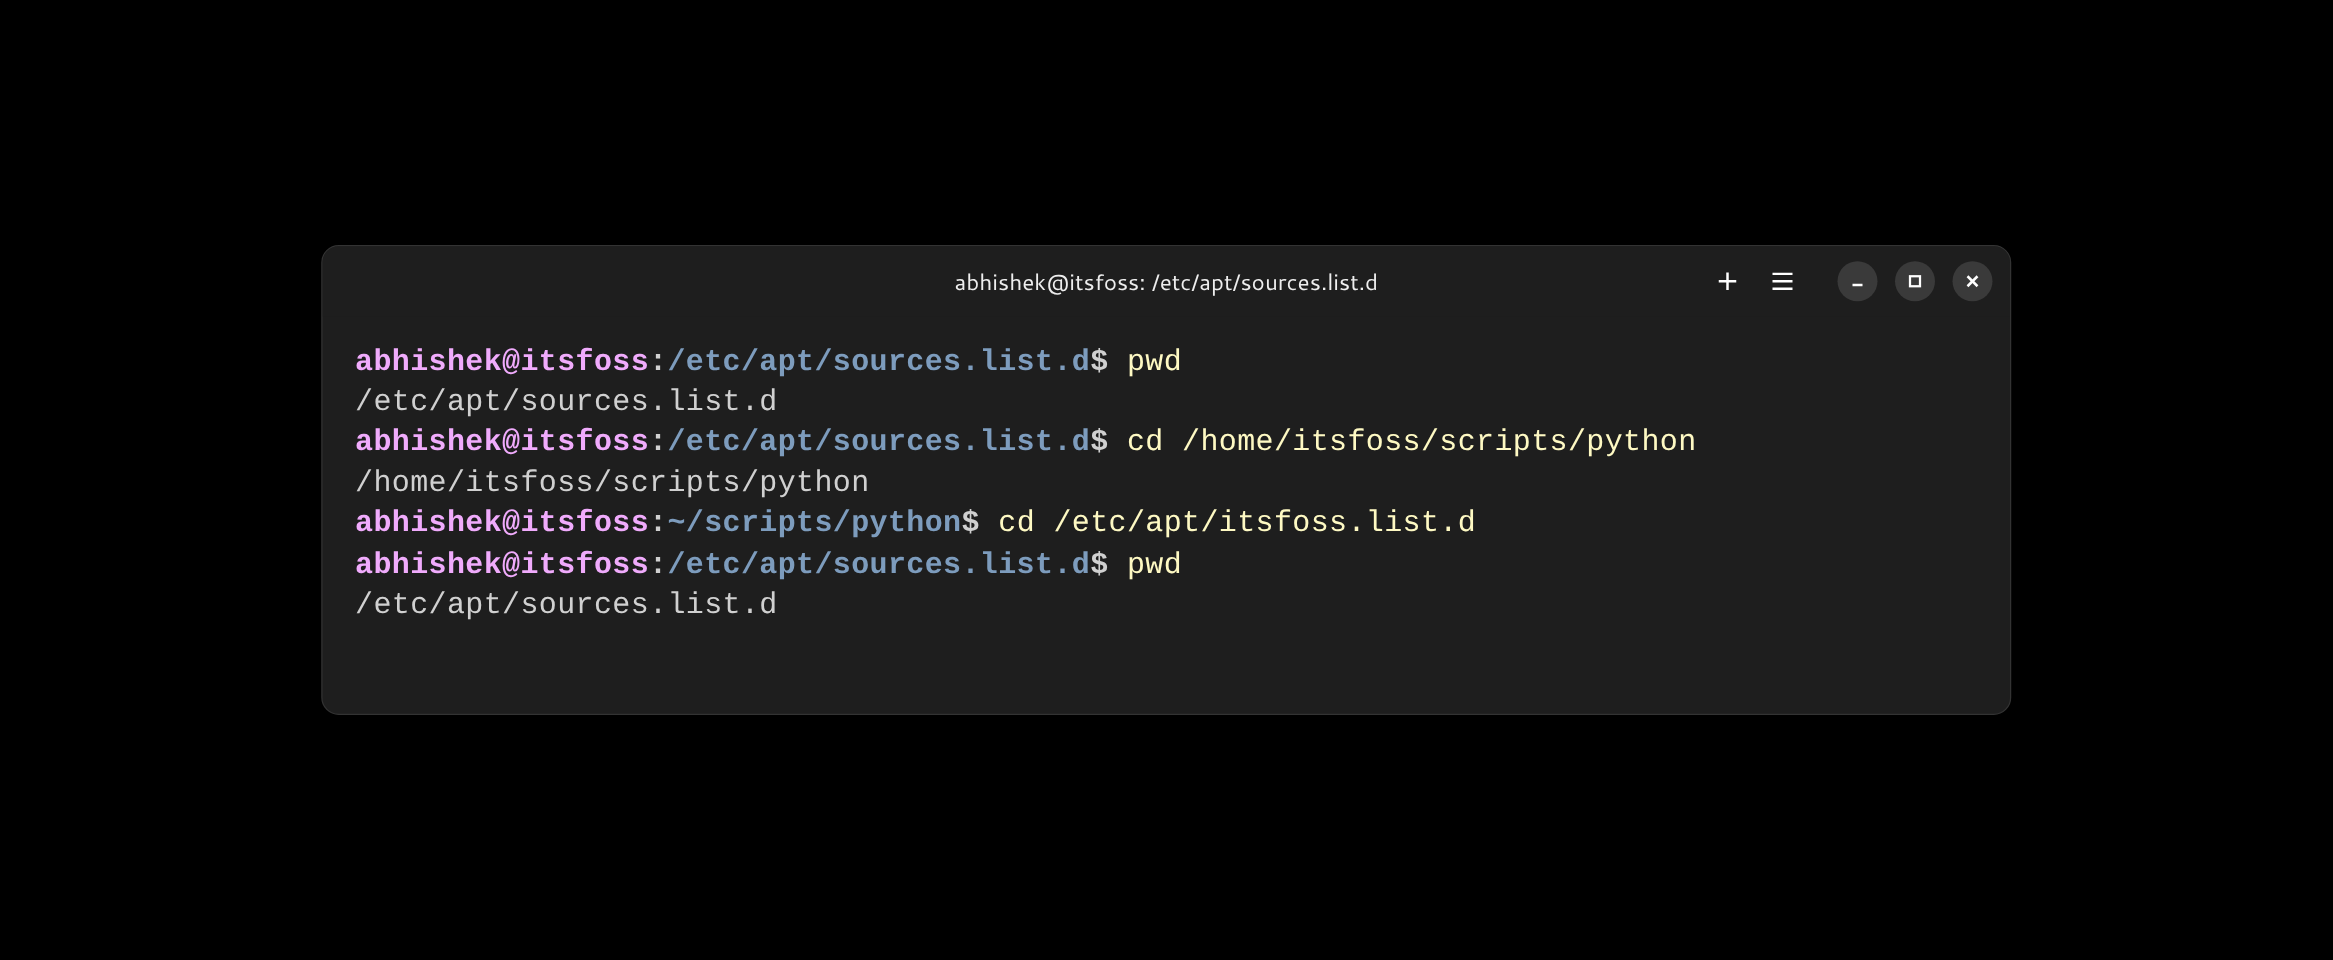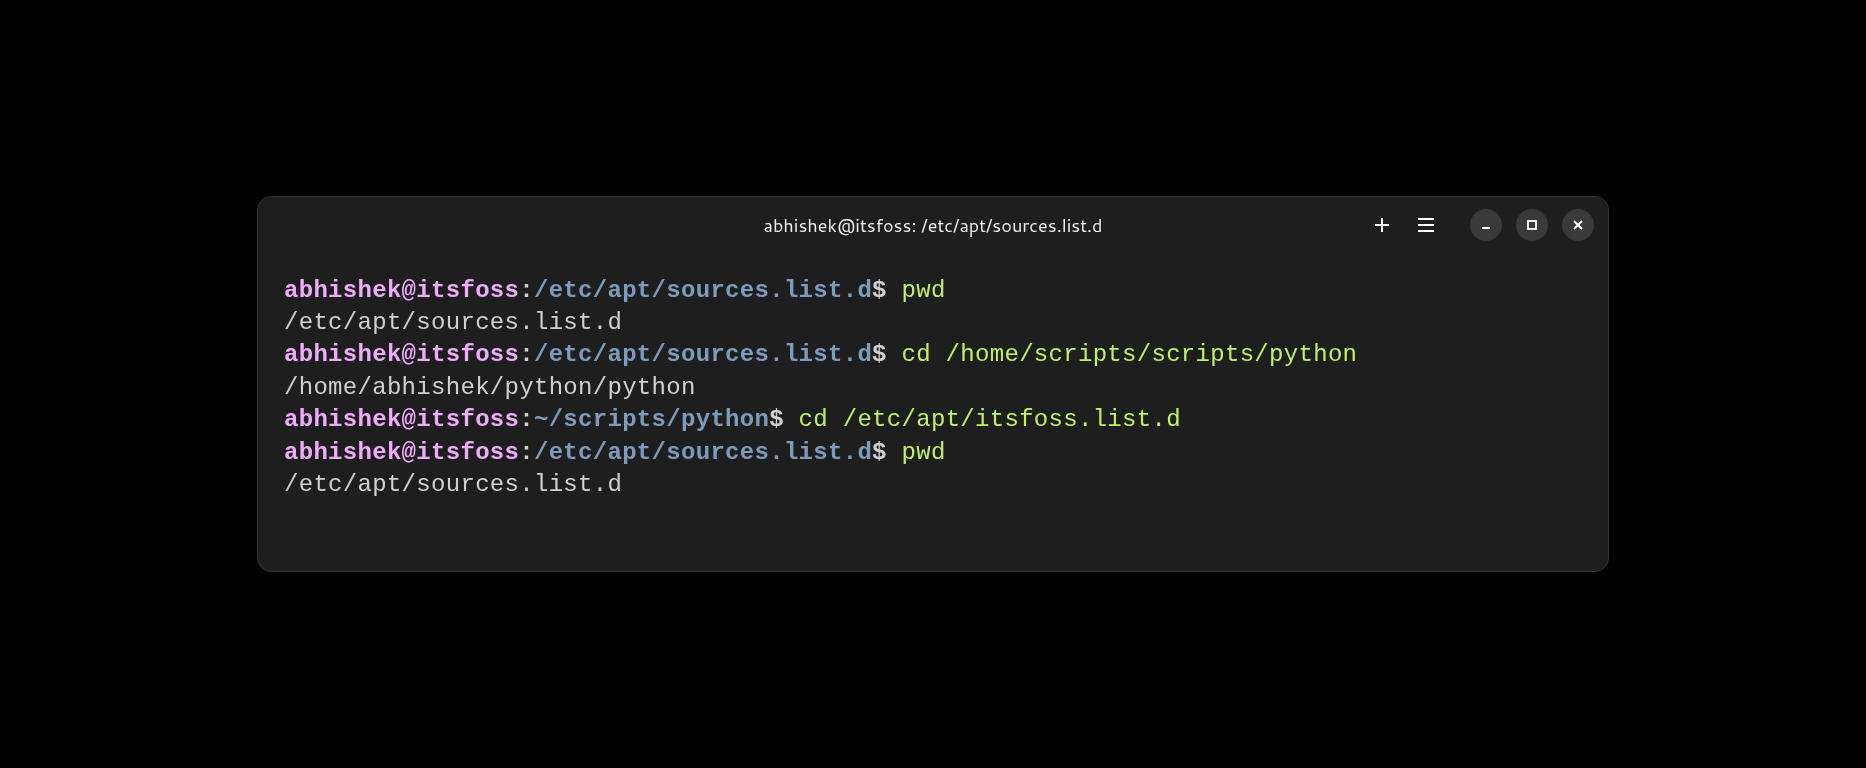--- a/index.html
+++ b/index.html
@@ -99,21 +99,21 @@
     }
     .path {
       color: #7d9cbd;
       font-weight: bold;
     }
     .dollar {
       color: #d0d0d0;
       font-weight: bold;
     }
     .cmd {
-      color: #bef264;
+      color: #fef9c3;
     }
     .output {
       color: #d0d0d0;
     }
     .cursor {
       display: inline-block;
       width: 13px;
       height: 24px;
       background: #d0d0d0;
       vertical-align: text-bottom;
@@ -157,19 +157,19 @@
             <line x1="10" y1="2" x2="2" y2="10"></line>
           </svg>
         </div>
       </div>
     </div>
   </div>
 
   <div class="terminal-body" id="terminal-body">
       <div class="line"><span class="userhost">abhishek@itsfoss</span><span class="colon">:</span><span class="path">/etc/apt/sources.list.d</span><span class="dollar">$ </span><span class="cmd">pwd</span></div>
       <div class="line"><span class="output">/etc/apt/sources.list.d</span></div>
-      <div class="line"><span class="userhost">abhishek@itsfoss</span><span class="colon">:</span><span class="path">/etc/apt/sources.list.d</span><span class="dollar">$ </span><span class="cmd">cd /home/scripts/scripts/python</span></div>
-      <div class="line"><span class="output">/home/abhishek/python/python</span></div>
+      <div class="line"><span class="userhost">abhishek@itsfoss</span><span class="colon">:</span><span class="path">/etc/apt/sources.list.d</span><span class="dollar">$ </span><span class="cmd">cd /home/itsfoss/scripts/python</span></div>
+      <div class="line"><span class="output">/home/itsfoss/scripts/python</span></div>
       <div class="line"><span class="userhost">abhishek@itsfoss</span><span class="colon">:</span><span class="path">~/scripts/python</span><span class="dollar">$ </span><span class="cmd">cd /etc/apt/itsfoss.list.d</span></div>
       <div class="line"><span class="userhost">abhishek@itsfoss</span><span class="colon">:</span><span class="path">/etc/apt/sources.list.d</span><span class="dollar">$ </span><span class="cmd">pwd</span></div>
       <div class="line"><span class="output">/etc/apt/sources.list.d</span></div>
     </div>
 </div>
 
 </body></html>

